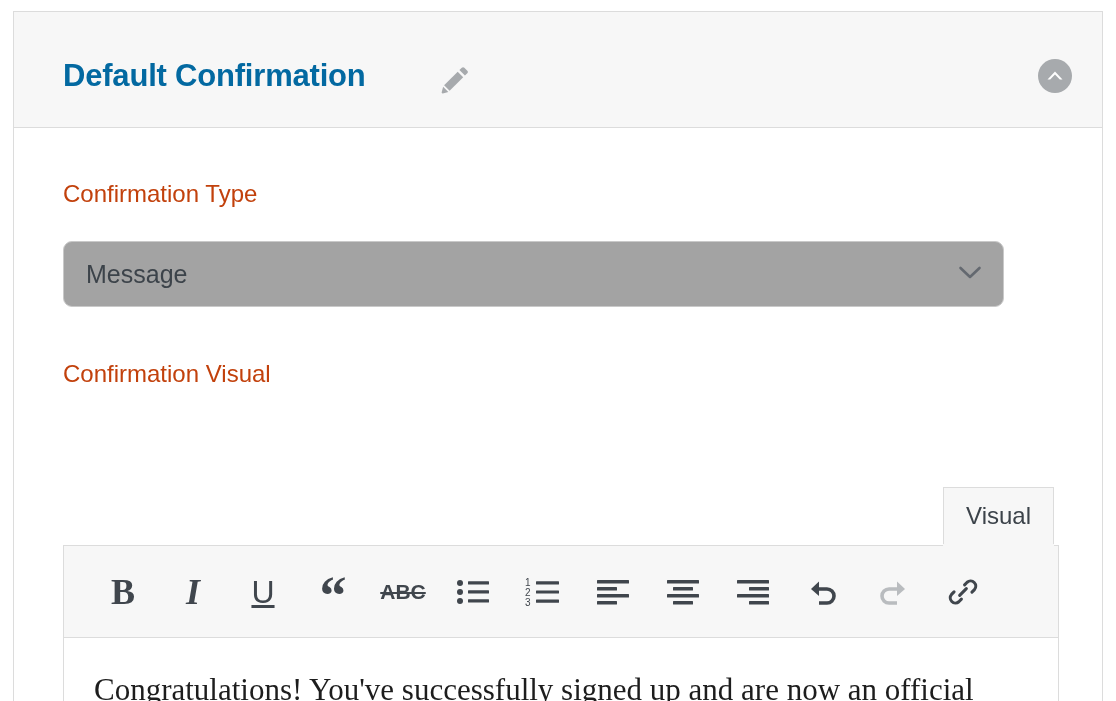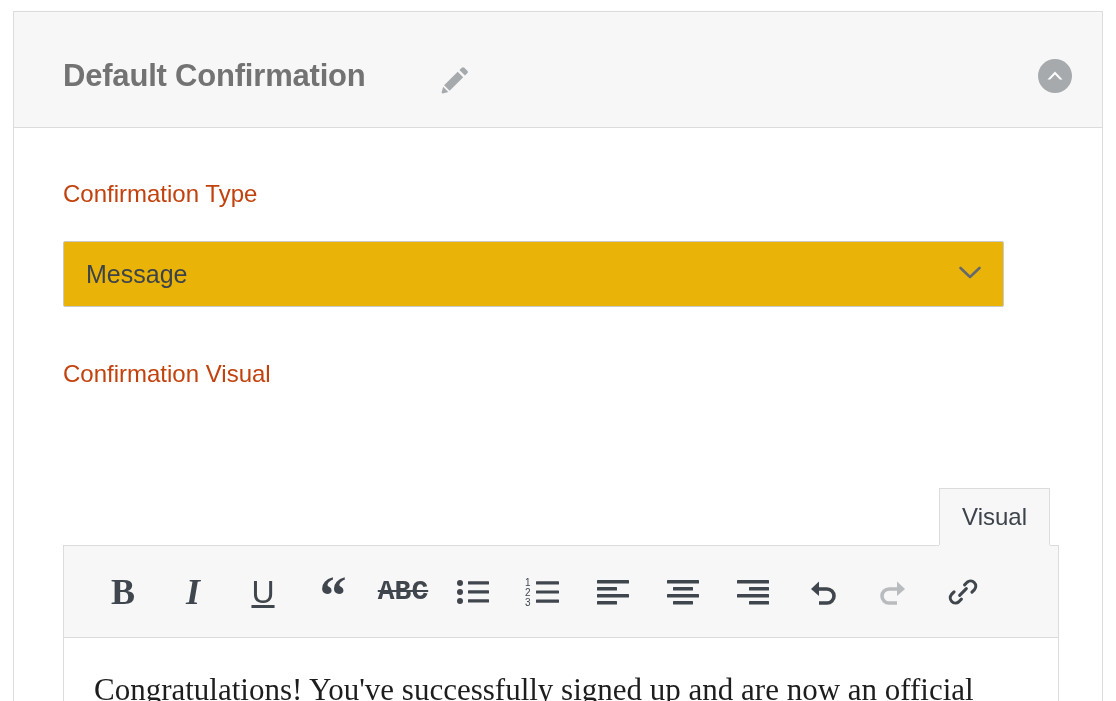--- a/index.html
+++ b/index.html
@@ -33,21 +33,21 @@
     border-bottom: 1px solid #dcdcdc;
     box-sizing: border-box;
   }
 
   .panel-title {
     position: absolute;
     left: 49px;
     top: 46px;
     font-size: 31px;
     font-weight: bold;
-    color: #737373;
+    color: #0369a1;
     letter-spacing: -0.2px;
     white-space: nowrap;
   }
 
   .pencil-icon {
     position: absolute;
     left: 425px;
     top: 52px;
     width: 34px;
     height: 34px;
@@ -85,23 +85,23 @@
     position: absolute;
     left: 49px;
     top: 113px;
     width: 941px;
     height: 66px;
   }
   .select-box {
     width: 100%;
     height: 100%;
     box-sizing: border-box;
-    background: #eab308;
+    background: #a3a3a3;
     border: 1px solid #c9c9c9;
-    border-radius: 2px;
+    border-radius: 9px;
     font-family: "Liberation Sans", sans-serif;
     font-size: 25px;
     color: #3c434a;
     padding: 0 74px 0 22px;
     line-height: 64px;
     white-space: nowrap;
     overflow: hidden;
     cursor: pointer;
   }
   .select-chevron {
@@ -110,25 +110,26 @@
     top: 24px;
     width: 24px;
     height: 16px;
     pointer-events: none;
   }
 
   
   .tabs {
     position: absolute;
     top: 359px;
-    right: 44px;
+    right: 32px;
     height: 59px;
     display: flex;
-    align-items: center;
+    align-items: flex-start;
     z-index: 3;
+    gap: 8px;
   }
   .tab {
     box-sizing: border-box;
     height: 58px;
     padding: 0 22px;
     line-height: 56px;
     font-size: 24px;
     color: #50575e;
     border: 1px solid #dcdcdc;
     border-bottom: none;
@@ -199,22 +200,22 @@
     font-weight: bold;
     line-height: 1;
   }
   .tb-btn .glyph-u {
     font-family: "Liberation Sans", sans-serif;
     font-size: 32px;
     text-decoration: underline;
     line-height: 1;
   }
   .tb-btn .glyph-s {
-    font-family: Liberation Mono, monospace;
-    font-size: 28px;
+    font-family: Liberation Sans, sans-serif;
+    font-size: 21px;
     font-weight: bold;
     letter-spacing: 0px;
     text-decoration: line-through;
     line-height: 1;
   }
   .tb-btn .glyph-q {
     font-family: "Liberation Serif", serif;
     font-size: 54px;
     font-weight: bold;
     line-height: 0.55;

